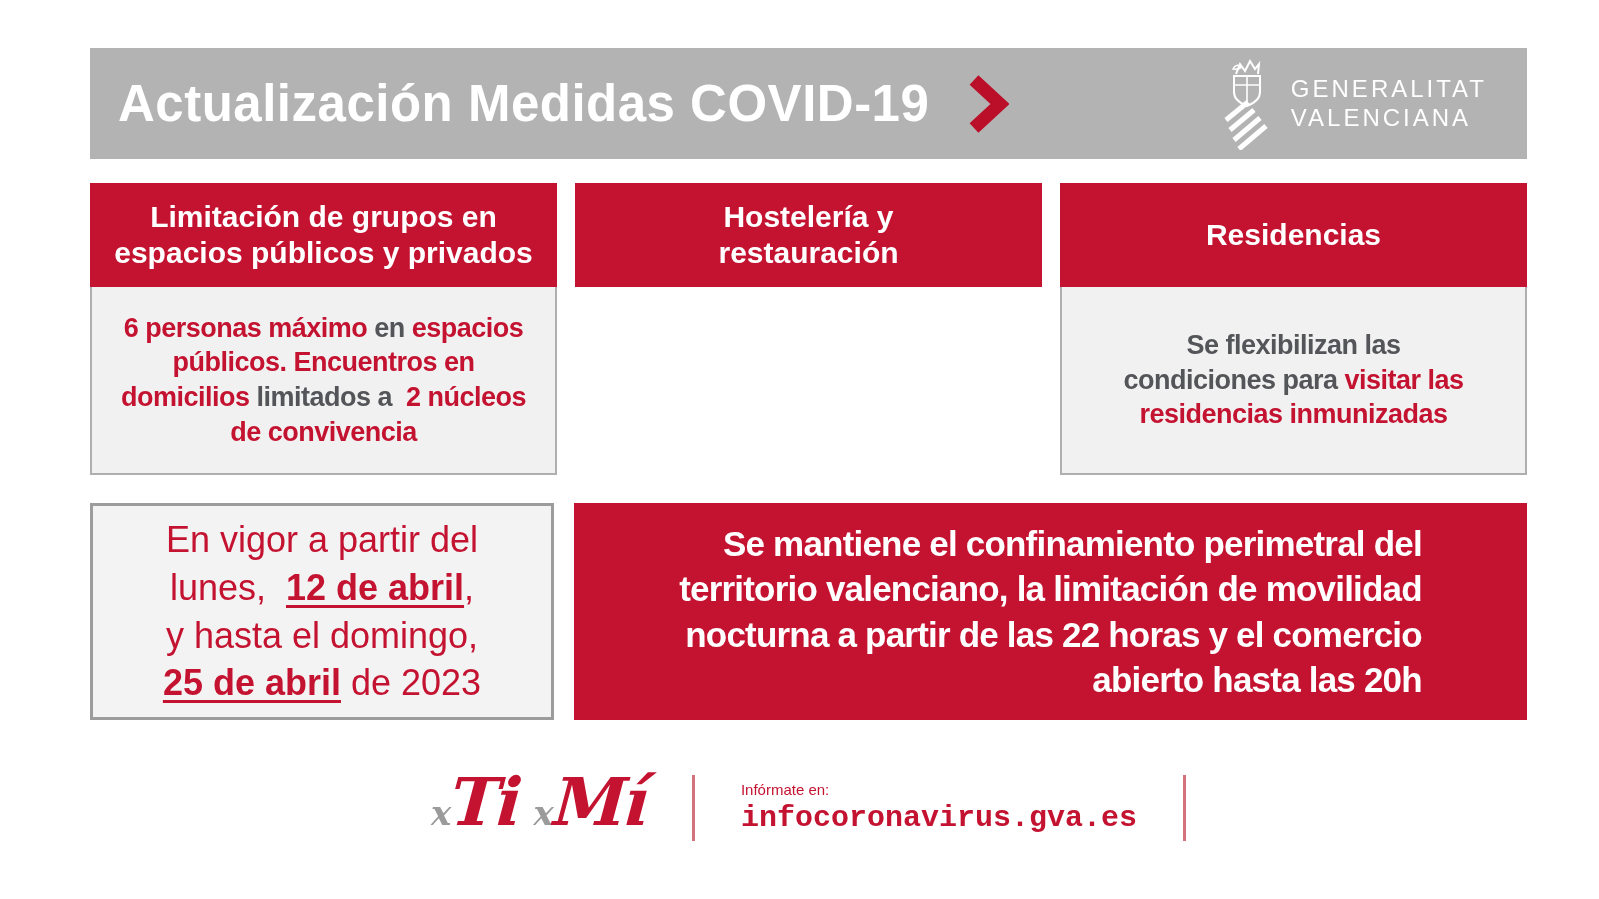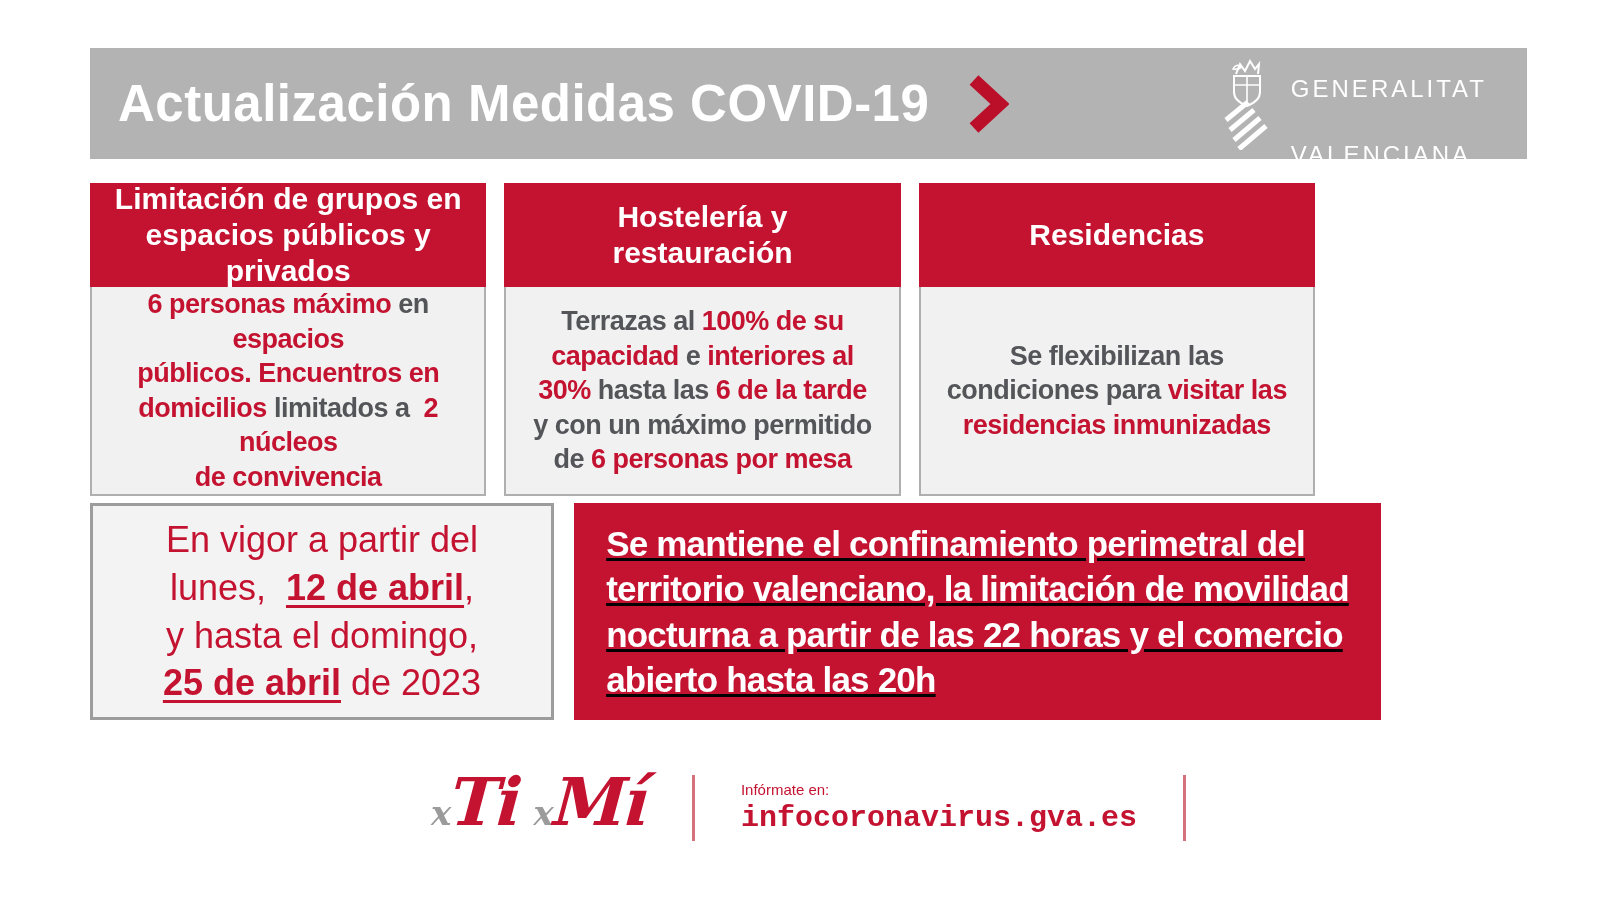--- a/index.html
+++ b/index.html
@@ -25,25 +25,25 @@
     display:flex;align-items:center;
   }
   .banner h1{
     margin-left:28px;
     color:#fff;font-size:51px;font-weight:700;letter-spacing:.5px;
     white-space:pre-line;
   }
   .chevron{margin-left:38px;flex:0 0 auto;}
   .gv-logo{margin-left:auto;margin-right:40px;display:flex;align-items:center;gap:15px;}
   .gv-text{color:#fff;font-size:24px;letter-spacing:3px;line-height:1.2;font-weight:400;}
-  .gv-text span{display:block;margin-top:37px;}
+  .gv-text span{display:block;}
 
   
   .row1{
-    position:absolute;left:90px;top:183px;width:1225px;height:292px;
+    position:absolute;left:90px;top:183px;width:1437px;height:292px;
     display:grid;grid-template-columns:1fr 1fr 1fr;gap:18px;
   }
   .card{display:flex;flex-direction:column;}
   .card-header{
     height:104px;background:var(--red);color:#fff;
     display:flex;align-items:center;justify-content:center;text-align:center;
     font-size:30px;font-weight:700;line-height:1.2;white-space:pre-line;
     padding:0 10px;
   }
   .card-body{
@@ -56,37 +56,36 @@
     font-size:27px;font-weight:700;line-height:1.28;letter-spacing:-0.5px;
     white-space:pre-wrap;
   }
   .c-red{color:var(--red);}
   .c-gray{color:var(--gray-text);}
   .b{font-weight:700;}
   .u{text-decoration:underline;text-decoration-thickness:3px;text-underline-offset:5px;}
 
   
   .row2{
-    position:absolute;left:90px;top:503px;width:1291px;height:217px;
+    position:absolute;left:90px;top:503px;width:1437px;height:217px;
     display:flex;gap:20px;
   }
   .date-card{
     width:464px;flex:0 0 auto;background:#f4f3f3;
     border:3px solid var(--date-border);
     display:flex;align-items:center;justify-content:center;text-align:center;
   }
   .date-card p{
     color:var(--red);font-size:36px;font-weight:400;line-height:1.32;
     white-space:pre-wrap;
   }
   .notice-card{
     flex:1;background:var(--red);
-    display:flex;align-items:center;justify-content:center;text-align:left;
+    display:flex;align-items:center;justify-content:center;text-align:right;
     padding:6px 24px;
-    text-decoration:underline;
   }
   .notice-card p{
     color:#fff;font-size:35px;font-weight:700;line-height:1.3;letter-spacing:-0.8px;
     white-space:pre-line;
   }
 
   
   .footer{
     position:absolute;left:90px;top:745px;width:1437px;height:125px;
     display:flex;align-items:center;justify-content:center;gap:46px;
@@ -143,27 +142,20 @@
       <div class="card-body">
         <p><span class="c-red">6 personas máximo</span><span class="c-gray"> en </span><span class="c-red">espacios
 públicos. Encuentros en
 domicilios</span><span class="c-gray"> limitados a  </span><span class="c-red">2 núcleos
 de convivencia</span></p>
       </div>
     </article>
     <article class="card">
       <div class="card-header">Hostelería y
 restauración</div>
-      <div class="card-body">
-        <p><span class="c-gray">Terrazas al </span><span class="c-red">100% de su
-capacidad</span><span class="c-gray"> e </span><span class="c-red">interiores al
-30%</span><span class="c-gray"> hasta las </span><span class="c-red">6 de la tarde</span><span class="c-gray">
-y con un máximo permitido
-de </span><span class="c-red">6 personas por mesa</span></p>
-      </div>
     </article>
     <article class="card">
       <div class="card-header">Residencias</div>
       <div class="card-body">
         <p><span class="c-gray">Se flexibilizan las
 condiciones para </span><span class="c-red">visitar las
 residencias inmunizadas</span></p>
       </div>
     </article>
   </section>

